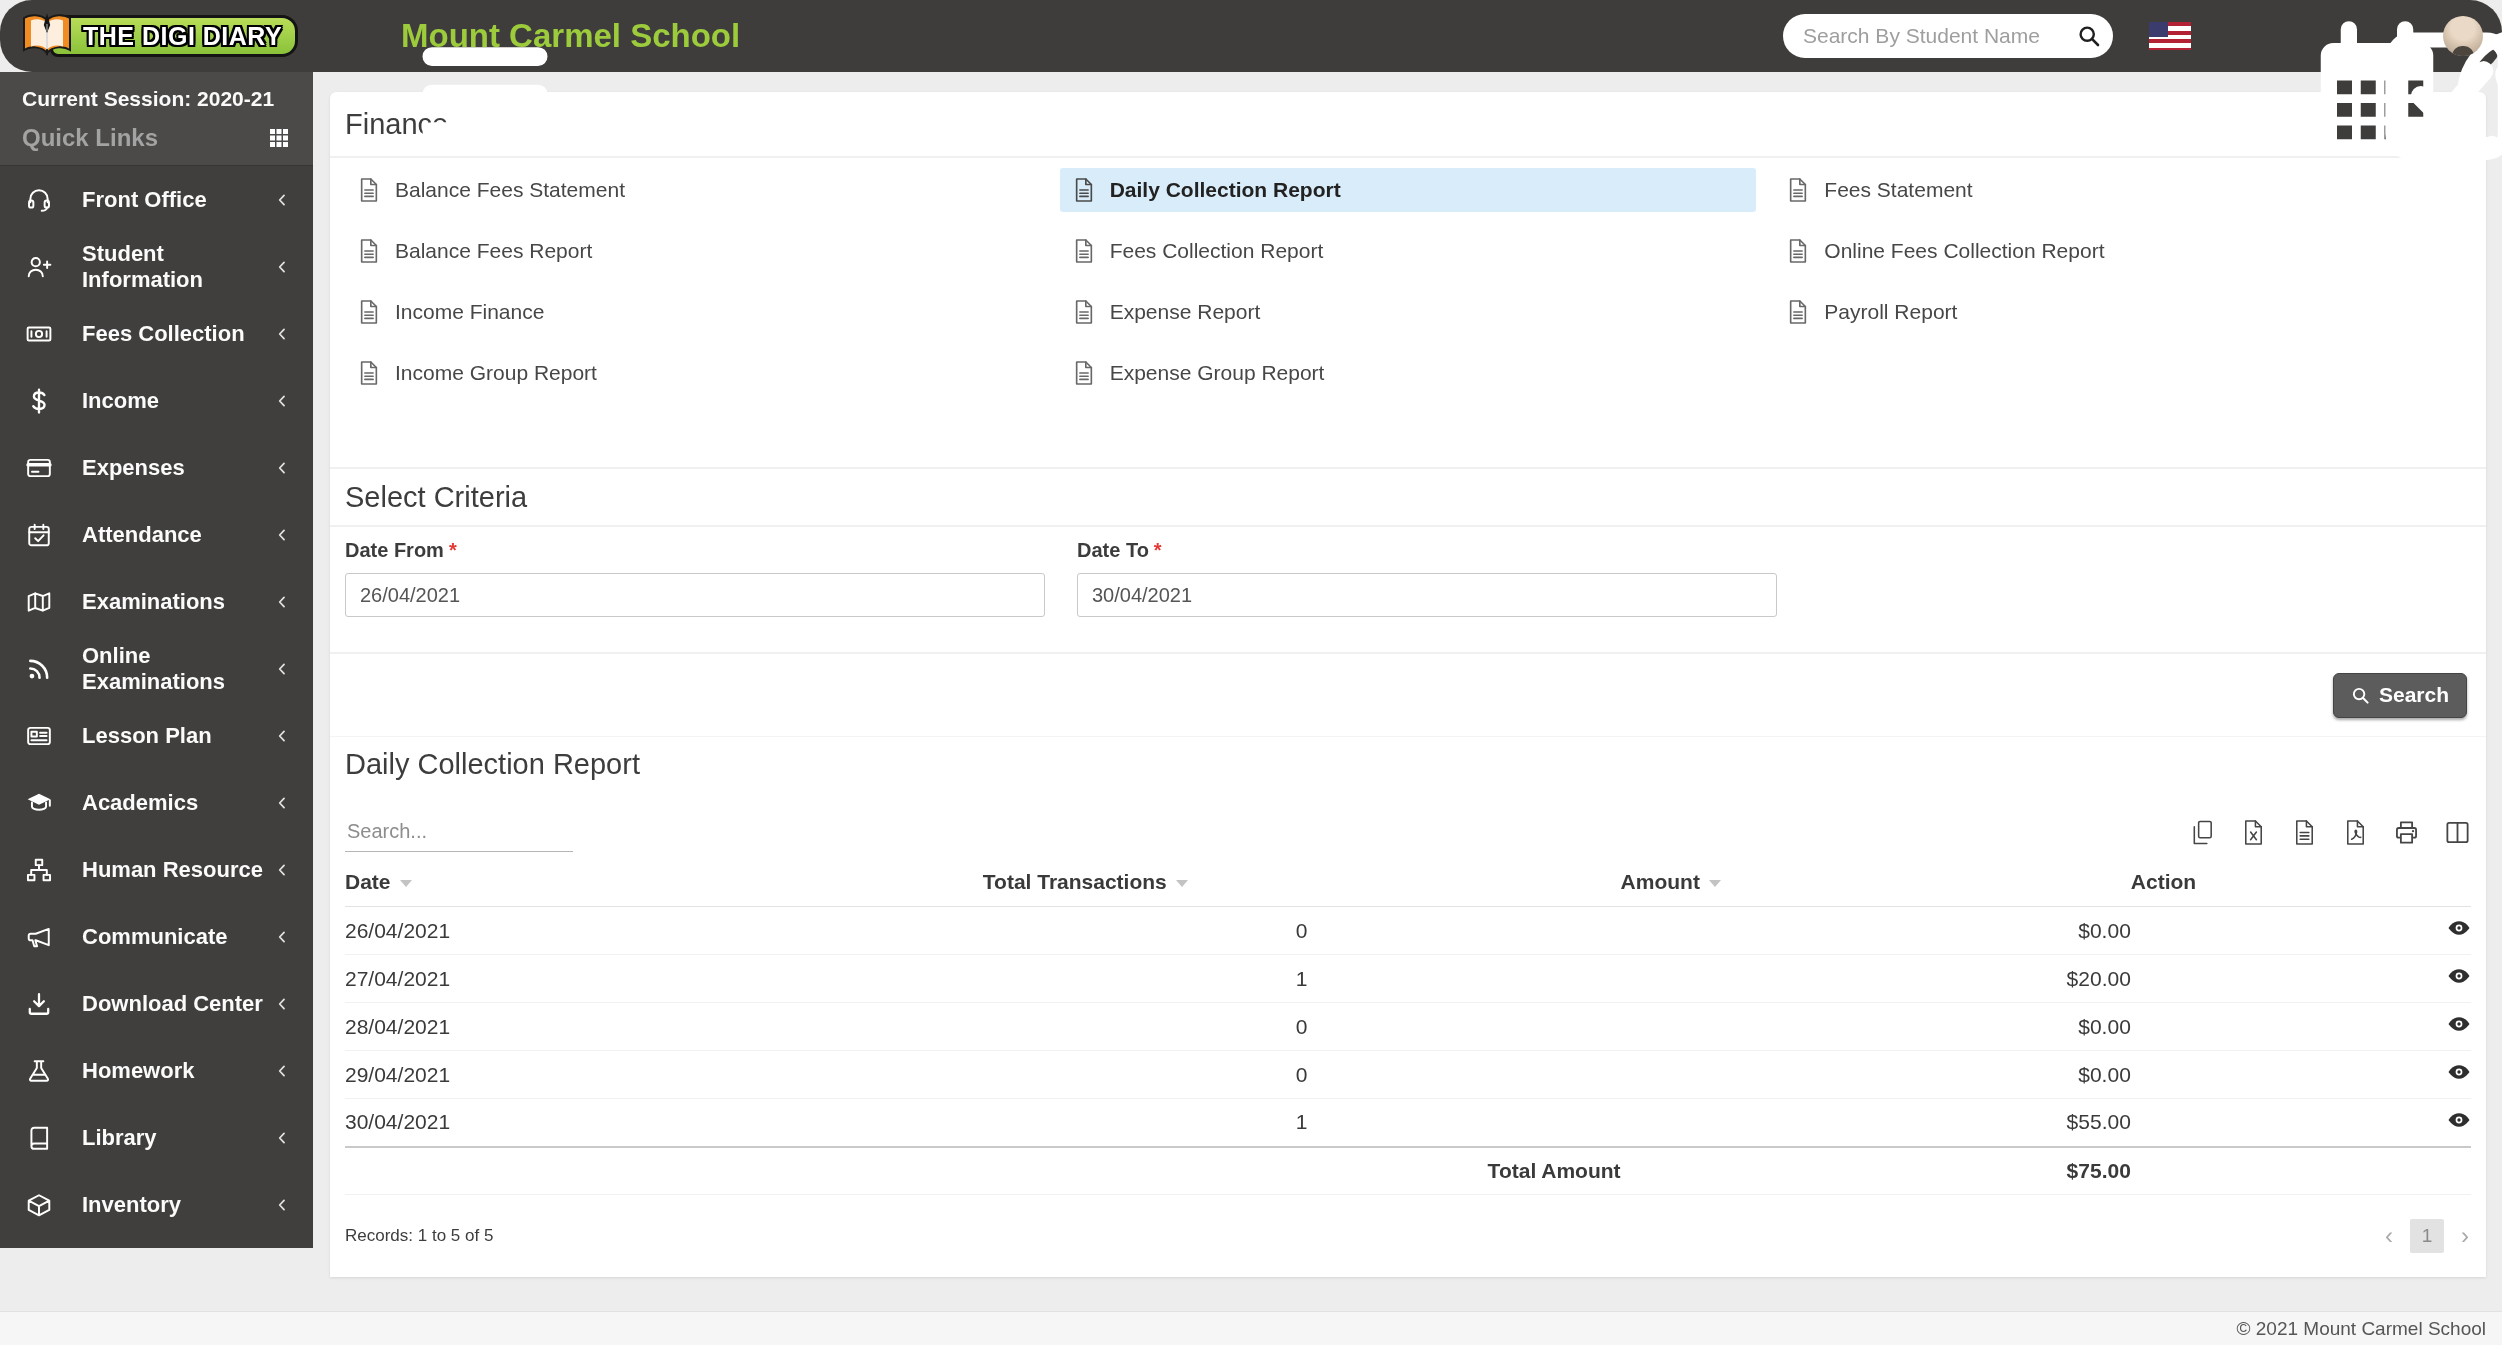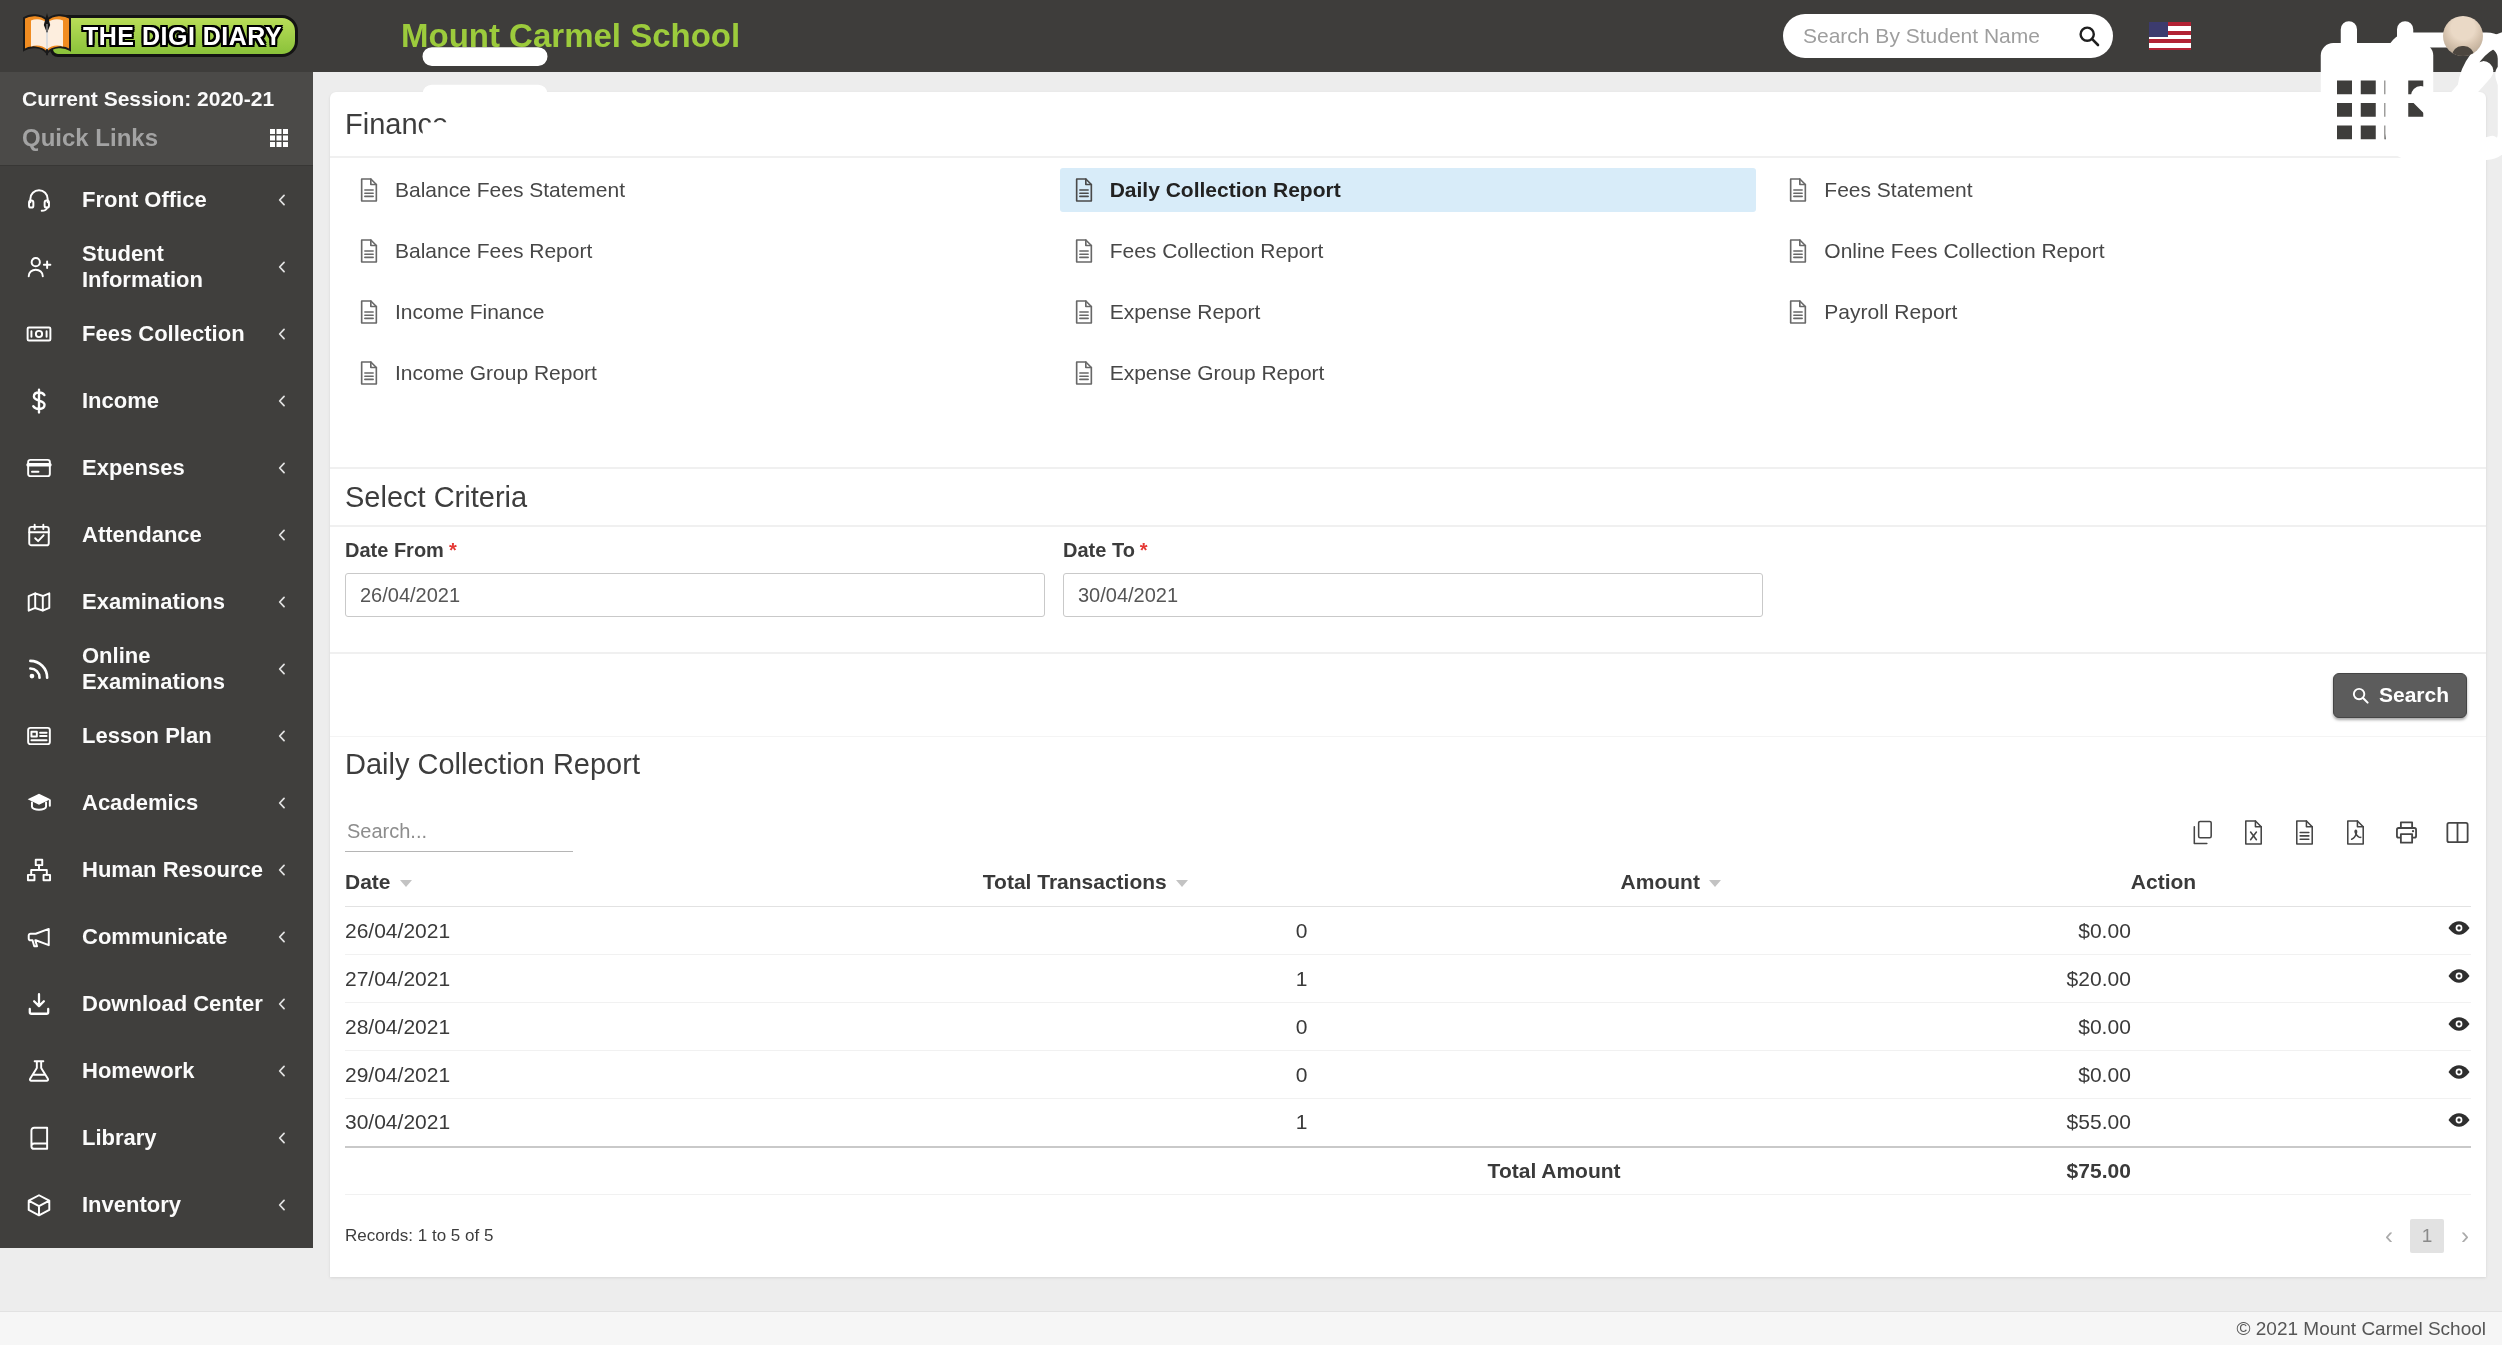--- a/index.html
+++ b/index.html
@@ -6,21 +6,21 @@
   html,body { width:2502px; height:1345px; }
   body {
     position:relative; overflow:hidden; background:#ededed;
     font-family:"Liberation Sans", sans-serif; color:#3a3a3a;
   }
   svg.ic { display:block; fill:none; stroke:currentColor; stroke-width:1.8; stroke-linecap:round; stroke-linejoin:round; }
 
   
   .topbar {
     position:absolute; top:0; left:0; right:0; height:72px;
-    background:#3e3d3b; display:flex; align-items:center; z-index:20;
+    background:#3e3d3b; display:flex; align-items:center; z-index:20;border-radius:32px;
   }
   .brand { width:313px; flex:none; display:flex; align-items:center; padding-left:20px; position:relative; }
   .brand-book { width:54px; height:50px; position:relative; z-index:2; flex:none; }
   .brand-pill {
     margin-left:-24px; height:42px; display:flex; align-items:center;
     background:linear-gradient(180deg,#b9dd58,#8ac23a);
     border:3px solid #141414; border-radius:8px 16px 16px 8px;
     padding:0 13px 0 30px; white-space:nowrap;
   }
   .brand-pill span {
@@ -82,21 +82,21 @@
     grid-auto-flow:column; column-gap:18px; row-gap:17px;
   }
   .flink {
     display:flex; align-items:center; gap:15px; padding:0 13px; height:44px;
     color:#474747; font-size:21px; text-decoration:none; border-radius:3px; cursor:pointer;
   }
   .flink .doc { width:22px; height:26px; color:#686868; flex:none; }
   .flink.active { background:#d8ecf9; font-weight:bold; color:#222; }
   .flink.active .doc { color:#4a4a4a; }
 
-  .form-row { padding:12px 15px 0; display:flex; gap:18px; height:127px; border-bottom:2px solid #f0f0f0; }
+  .form-row { padding:12px 15px 0; display:flex; gap:32px; height:127px; border-bottom:2px solid #f0f0f0; }
   .field { width:700px; }
   .field label { display:block; font-size:20px; font-weight:bold; color:#3c3c3c; margin-bottom:11px; }
   .req { color:#e53935; margin-left:5px; font-style:normal; }
   .date-input {
     width:100%; height:44px; border:1px solid #c9c9c9; border-radius:3px;
     padding:0 14px; font-size:20px; color:#555; font-family:inherit; outline:none; background:#fff;
   }
   .btn-row { height:83px; display:flex; justify-content:flex-end; align-items:center; padding:0 19px; border-bottom:1px solid #f4f4f4; }
   .btn-search {
     height:45px; padding:0 17px; display:flex; align-items:center; gap:9px;

